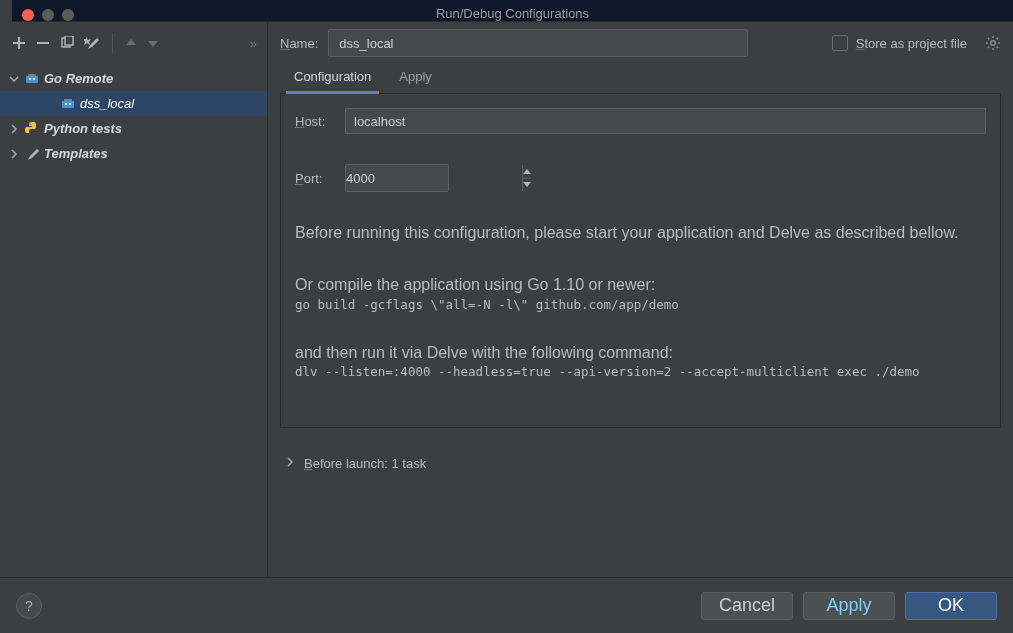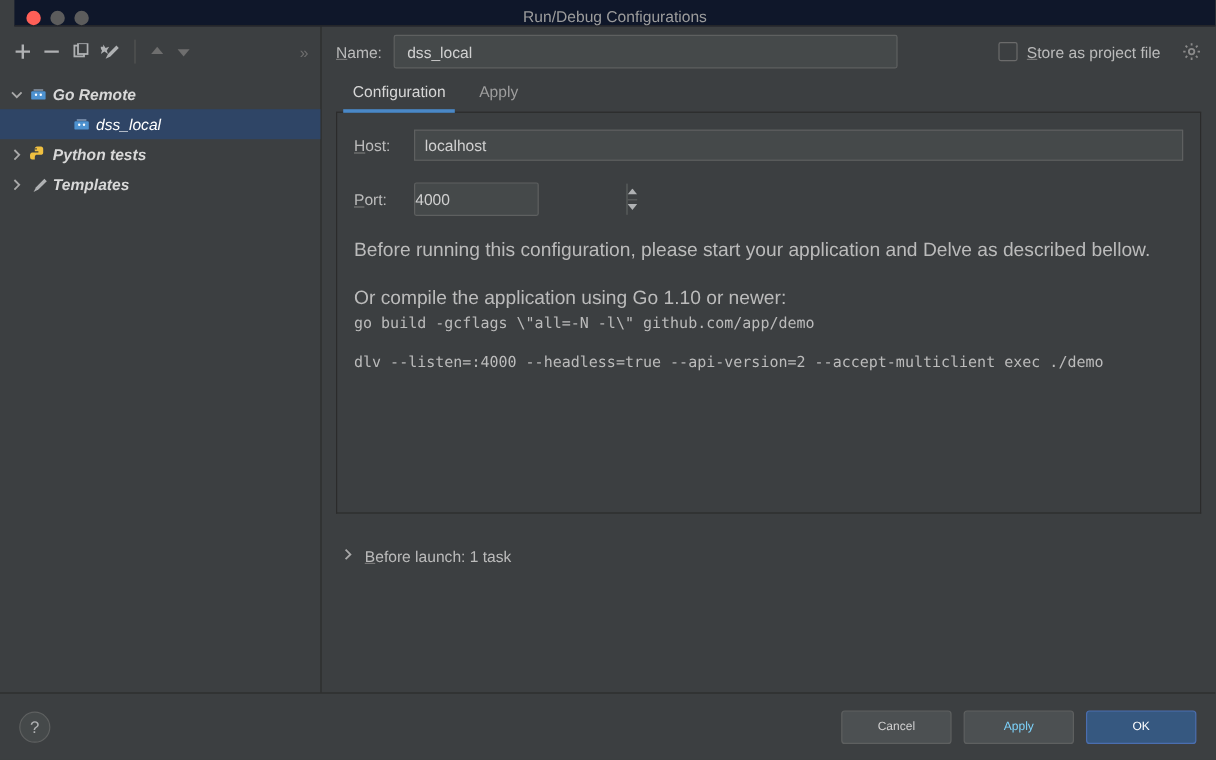--- a/index.html
+++ b/index.html
@@ -144,21 +144,21 @@
     position:absolute;
     left:-6px; right:-6px; bottom:-1px;
     height:3px; background:#4a88c7;
   }
   .config-body {
     border:1px solid #2b2b2b;
     border-top:none;
     padding:14px 14px 14px 14px;
     display:flex;
     flex-direction:column;
-    gap:18px;
+    gap:30px;
     height:334px;
   }
   .field-row { display:flex; align-items:center; gap:14px;}
   .field-label { width:36px; color:#bbbbbb;}
   .host-input {
     flex:1;
     height:26px;
     background:#45494a;
     border:1px solid #5e6060;
     color:#d0d0d0;
@@ -226,21 +226,21 @@
     cursor:pointer;
     font-size:14px;
   }
   .btn {
     height:28px; min-width:92px;
     border:1px solid #5e6060;
     background:#4c5052;
     color:#d0d0d0;
     border-radius:3px;
     cursor:pointer;
-    font-size:10px;
+    font-size:18px;
   }
   .btn.primary {
     background:#365880;
     border-color:#4b6eaf;
     color:#fff;
   }
   .btn.disabled { color:#7dd3fc; cursor:default;}
   .footer-right { margin-left:auto; display:flex; gap:10px;}
 </style>
 </head>
@@ -408,20 +408,21 @@
 
       <div class="desc">Before running this configuration, please start your application and Delve as described bellow.</div>
 
 
       <div>
         <div class="desc">Or compile the application using Go 1.10 or newer:</div>
         <div class="code">go build -gcflags \"all=-N -l\" github.com/app/demo</div>
       </div>
 
       <div>
+        <div class="desc">and then run it via Delve with the following command:</div>
         <div class="code">dlv --listen=:4000 --headless=true --api-version=2 --accept-multiclient exec ./demo</div>
       </div>
     </div>
 
     <div class="before-launch">
       <span class="twisty">
         <svg width="10" height="10" viewBox="0 0 10 10">
             <path d="M3 1l4 4-4 4" stroke="#a9a9a9" fill="none" stroke-width="1.5"></path>
           </svg>
       </span>

